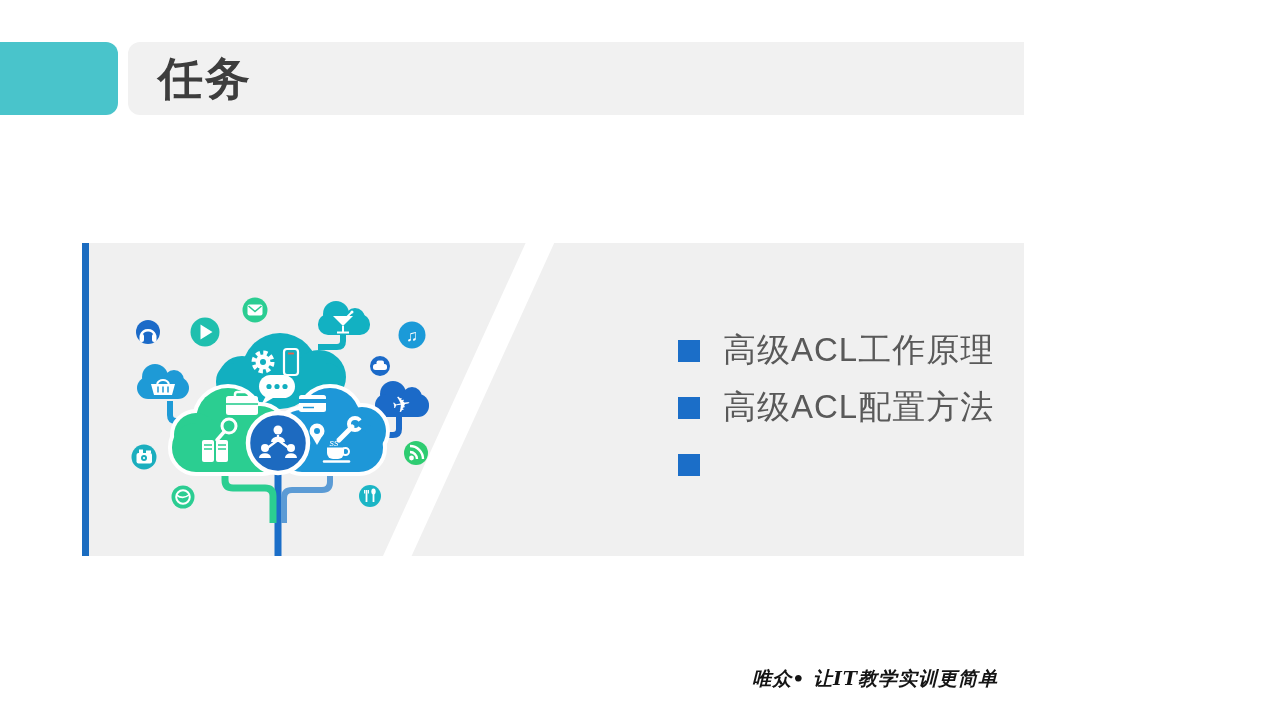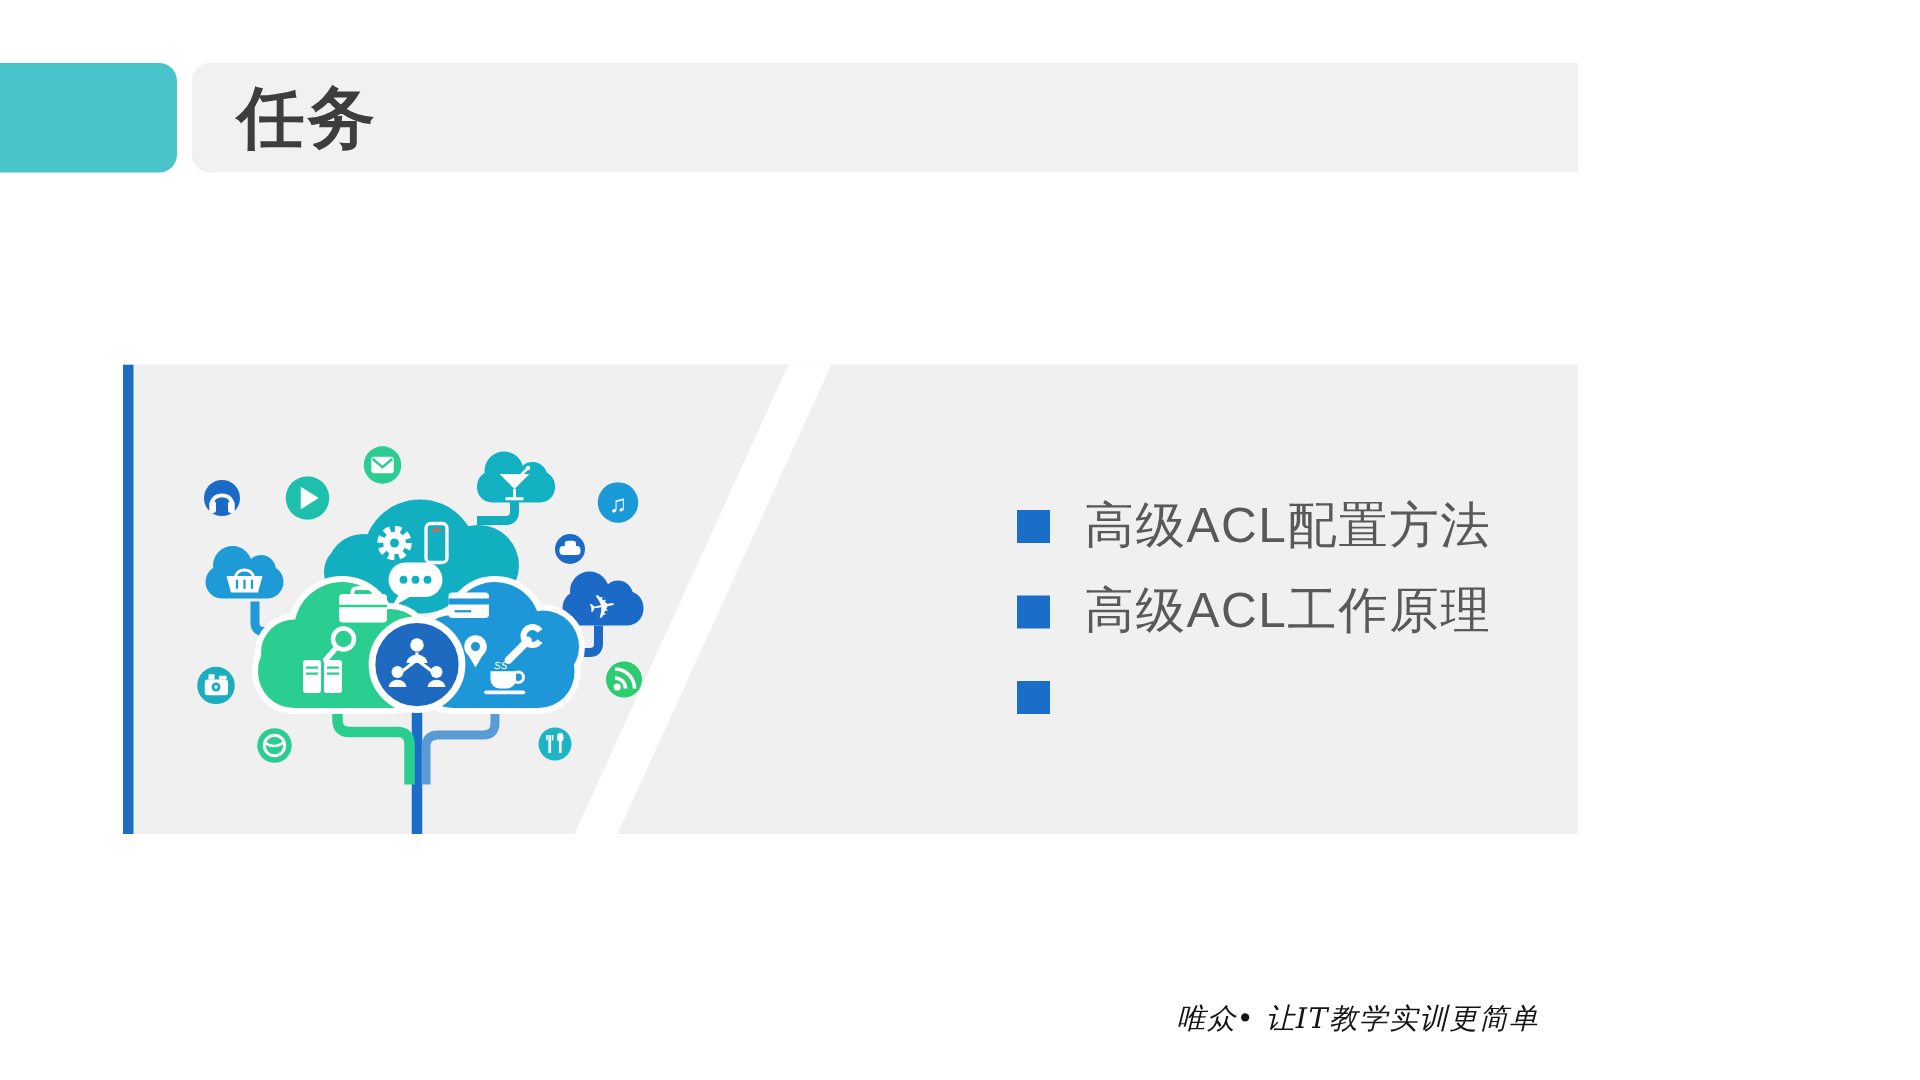--- a/index.html
+++ b/index.html
@@ -1,17 +1,17 @@
 <!DOCTYPE html>
 <html><head>
 <meta charset="utf-8">
 <style>
   html,body{margin:0;padding:0;background:#fff;}
   .stage{position:relative;width:1024px;height:720px;overflow:hidden;background:#fff;
-         font-family:"Liberation Sans",sans-serif;padding-left:28px;}
+         font-family:"Liberation Sans",sans-serif;}
   
   .teal-tab{position:absolute;left:0;top:42px;width:118px;height:73px;background:#49C4CB;
             border-radius:0 12px 12px 0;}
   .header-bar{position:absolute;left:128px;top:42px;width:1152px;height:73px;background:#F1F1F1;
               border-radius:12px 0 0 12px;}
   .page-title{margin-left:30px;line-height:73px;font-size:45px;font-weight:700;color:#3D3D3D;
               letter-spacing:2px;}
   
   .panel{position:absolute;left:82px;top:243px;width:1118px;height:313px;background:#F0F0F0;
          overflow:hidden;}
@@ -19,21 +19,21 @@
   .slash{position:absolute;left:372px;top:-25px;width:26px;height:370px;background:#ffffff;
          transform:rotate(24.5deg);}
   .illustration{position:absolute;left:40px;top:40px;width:320px;height:273px;}
   
   .task-list{position:absolute;left:596px;top:79px;}
   .task-row{display:flex;align-items:center;height:57px;}
   .task-bullet{width:22px;height:22px;background:#1B6EC8;margin-right:23px;flex:0 0 auto;}
   .task-label{font-size:33px;color:#595959;letter-spacing:1px;white-space:nowrap;}
   
   .brand-footer{position:absolute;right:26px;top:666px;font-family:"DejaVu Serif",serif;
-                font-style:italic;font-weight:400;font-size:19px;color:#141414;letter-spacing:1px;}
+                font-style:italic;font-weight:700;font-size:19px;color:#141414;letter-spacing:1px;}
 </style>
 </head>
 <body>
 
 <div class="stage">
 
   <div class="teal-tab"></div>
   <div class="header-bar">
     <div class="page-title">任务</div>
   </div>
@@ -224,25 +224,25 @@
         <circle cx="169" cy="165" r="4" fill="#fff"></circle>
         <path d="M 163,175 A 6,4.8 0 0 1 175,175 Z" fill="#fff"></path>
       </g>
     </svg>
 
     <div class="slash"></div>
 
     <div class="task-list">
       <div class="task-row">
         <span class="task-bullet"></span>
-        <span class="task-label">高级ACL配置方法</span>
+        <span class="task-label">高级ACL工作原理</span>
       </div>
       <div class="task-row">
         <span class="task-bullet"></span>
-        <span class="task-label">高级ACL工作原理</span>
+        <span class="task-label">高级ACL配置方法</span>
       </div>
       <div class="task-row">
         <span class="task-bullet"></span>
       </div>
     </div>
   </div>
 
   <div class="brand-footer">唯众• 让IT教学实训更简单</div>
 
 </div>

